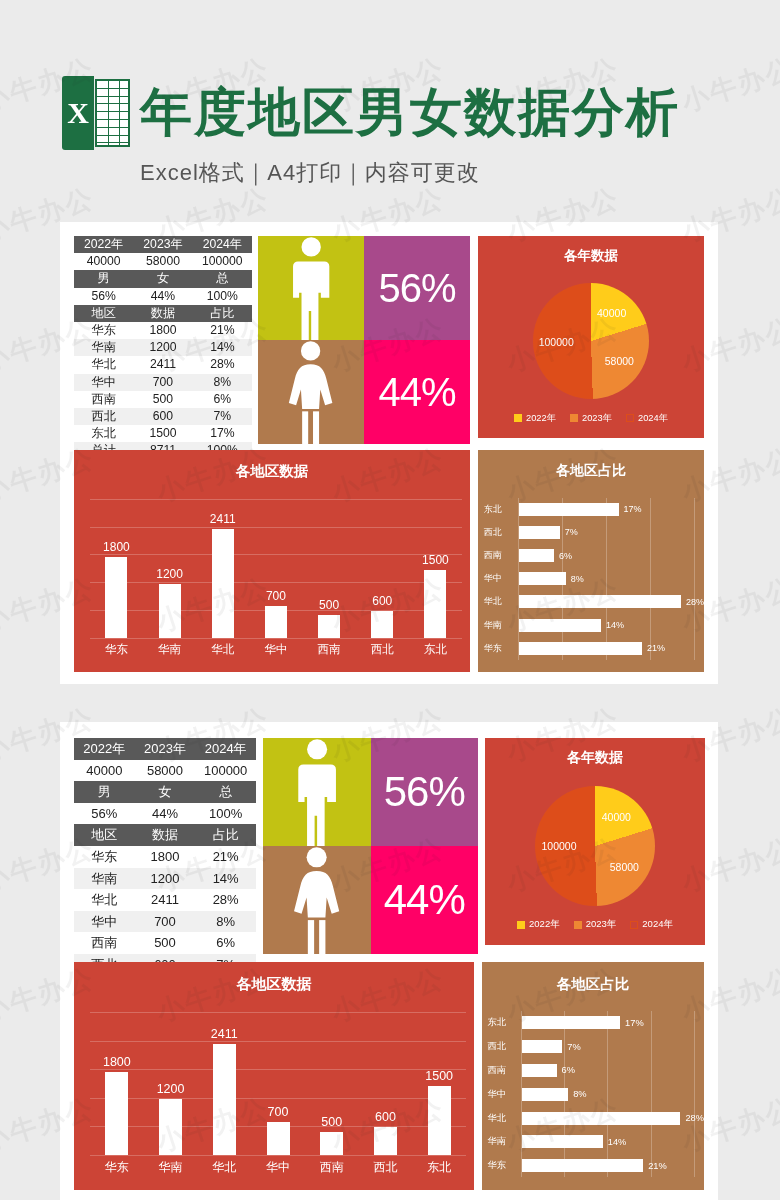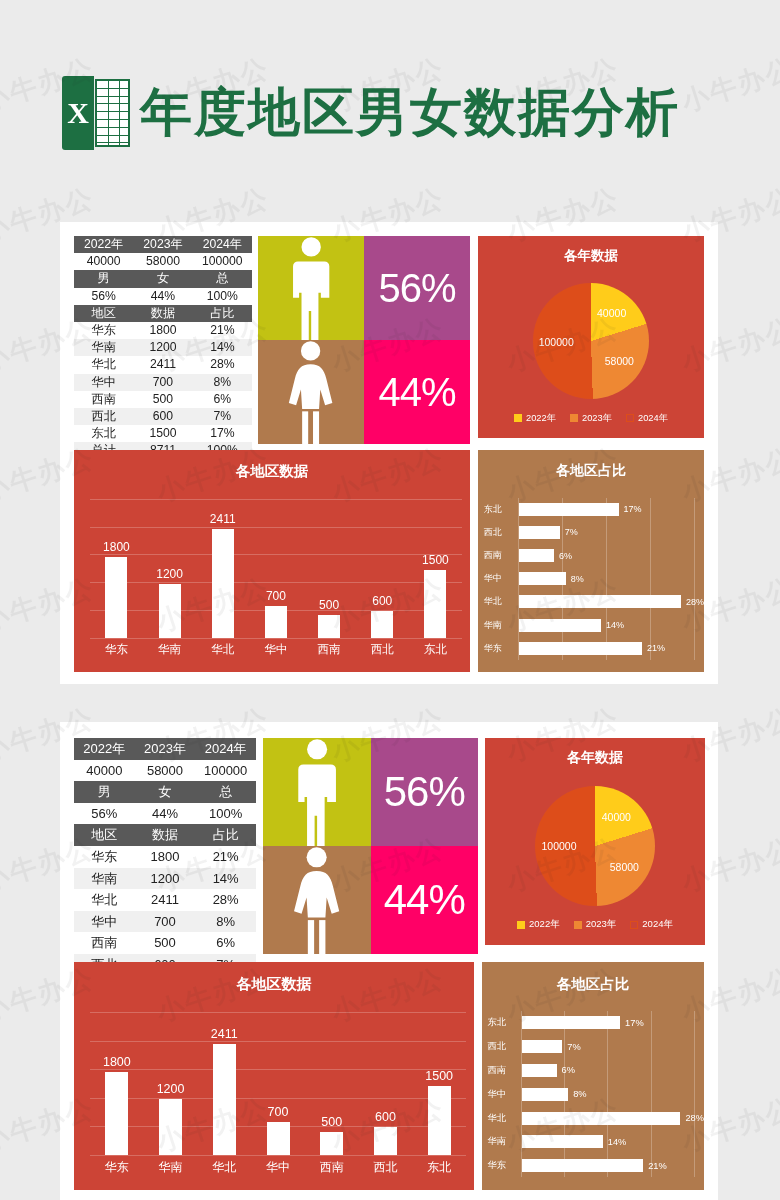--- a/index.html
+++ b/index.html
@@ -163,20 +163,21 @@
           <div class="row"></div>
           <div class="row"></div>
           <div class="row"></div>
           <div class="row"></div>
           <div class="row"></div>
           <div class="col" style="left: 11px;"></div>
           <div class="col" style="left: 22px;"></div>
         </div>
     </div>
     <div class="title">年度地区男女数据分析</div>
+    <div class="subtitle">Excel格式｜A4打印｜内容可更改</div>
   </div>
 
   <div class="card c1" id="card1">
       <div class="dash" style="position: absolute; left: 14px; top: 14px; width: 178px;">
         <table class="tbl" style="font-size: 12.2px;">
           <tbody>
             <tr class="hd">
               <td style="height: 17.2px; line-height: 17.2px;">2022年</td>
               <td style="height: 17.2px; line-height: 17.2px;">2023年</td>
               <td style="height: 17.2px; line-height: 17.2px;">2024年</td>

